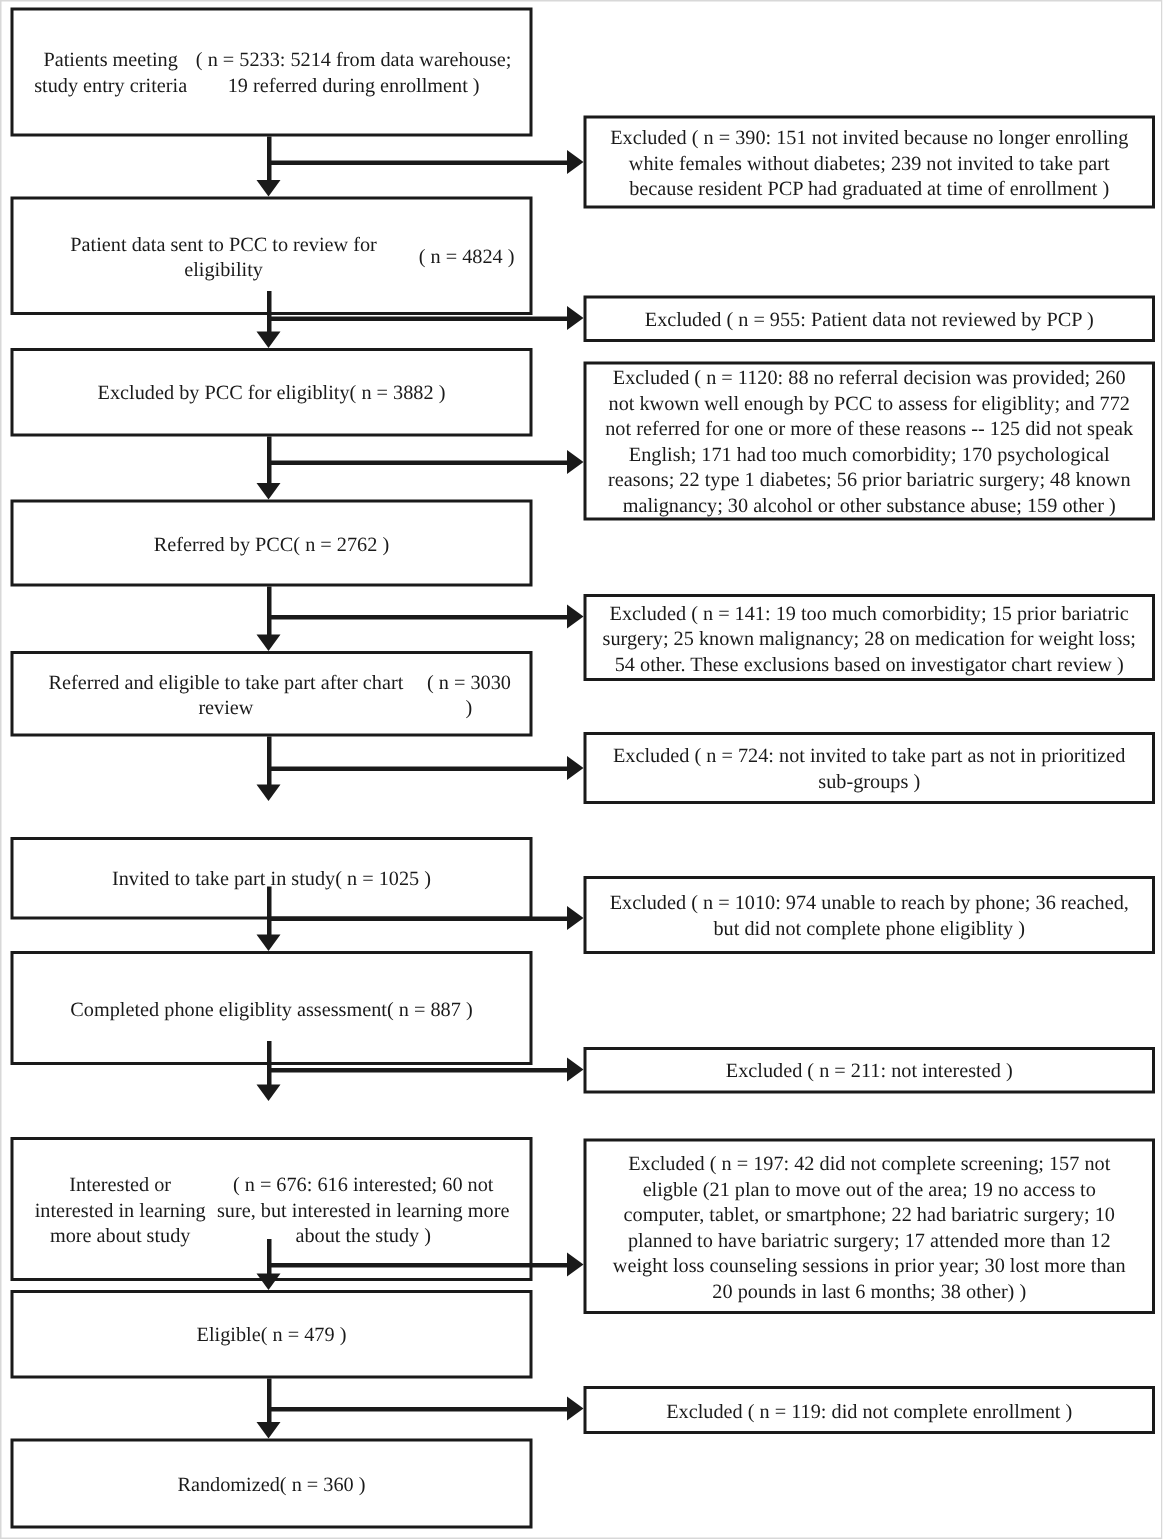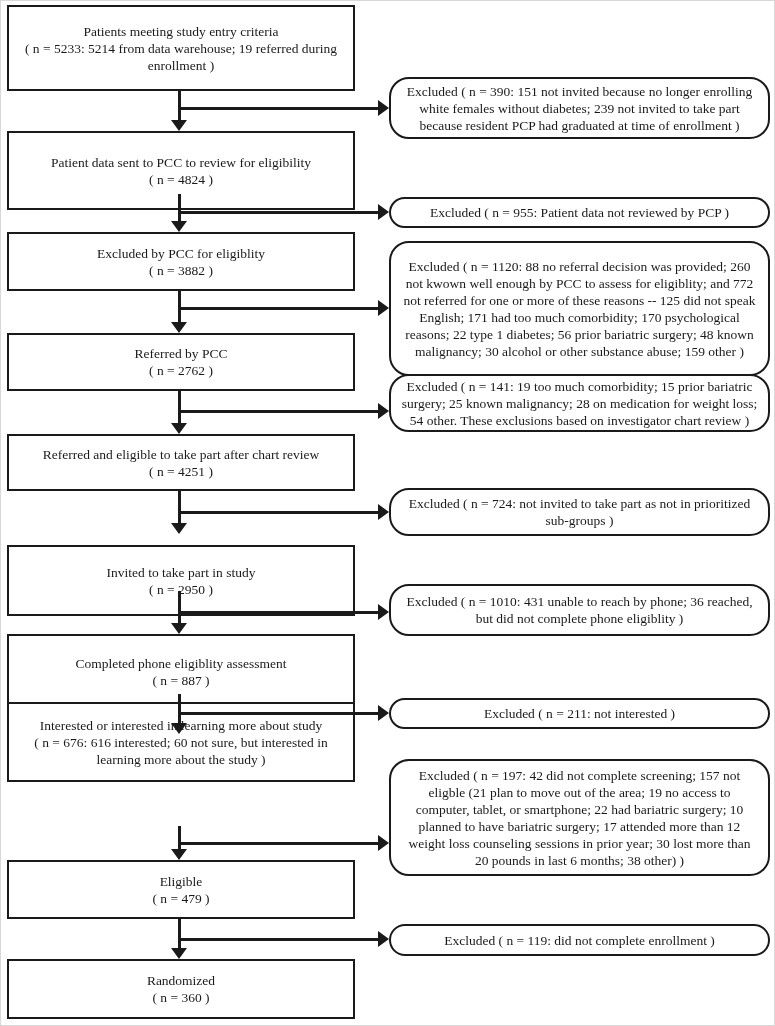--- a/index.html
+++ b/index.html
@@ -13,30 +13,30 @@
     overflow: hidden;
     border: 1px solid #d8d8d8;
     box-sizing: border-box;
   }
   .box {
     position: absolute;
     box-sizing: border-box;
     border: 2px solid #1a1a1a;
     background: #ffffff;
     display: flex;
-    flex-direction: column;
+    flex-direction: row;
     justify-content: center;
     align-items: center;
     text-align: center;
     font-size: 13.5px;
     line-height: 1.26;
     padding: 2px 10px;
   }
   .box.step  { left: 6px;   width: 348px; }
-  .box.excl  { left: 388px; width: 381px; border-radius: 20px; }
+  .box.excl  { left: 388px; width: 381px; }
   .vline, .hline { position: absolute; background: #1a1a1a; }
   .vline { width: 3px; }
   .hline { height: 3px; }
   .arrow-down {
     position: absolute;
     width: 0; height: 0;
     border-left: 8px solid transparent;
     border-right: 8px solid transparent;
     border-top: 11px solid #1a1a1a;
   }
@@ -64,60 +64,60 @@
   <div class="box step" style="top:231px;height:59px">
     <span>Excluded by PCC for eligiblity</span>
     <span>( n = 3882 )</span>
   </div>
   <div class="box step" style="top:332px;height:58px">
     <span>Referred by PCC</span>
     <span>( n = 2762 )</span>
   </div>
   <div class="box step" style="top:433px;height:57px">
     <span>Referred and eligible to take part after chart review</span>
-    <span>( n = 4251 )</span>
+    <span>( n = 3030 )</span>
   </div>
-  <div class="box step" style="top:544px;height:71px">
+  <div class="box step" style="top:557px;height:55px">
     <span>Invited to take part in study</span>
-    <span>( n = 2950 )</span>
+    <span>( n = 1025 )</span>
   </div>
   <div class="box step" style="top:633px;height:76px">
     <span>Completed phone eligiblity assessment</span>
     <span>( n = 887 )</span>
   </div>
-  <div class="box step" style="top:701px;height:80px">
+  <div class="box step" style="top:757px;height:96px">
     <span>Interested or interested in learning more about study</span>
     <span>( n = 676: 616 interested; 60 not sure, but interested in learning more about the study )</span>
   </div>
   <div class="box step" style="top:859px;height:59px">
     <span>Eligible</span>
     <span>( n = 479 )</span>
   </div>
   <div class="box step" style="top:958px;height:60px">
     <span>Randomized</span>
     <span>( n = 360 )</span>
   </div>
 
   <div class="box excl" style="top:76px;height:62px">
     <span>Excluded ( n = 390: 151 not invited because no longer enrolling white females without diabetes; 239 not invited to take part because resident PCP had graduated at time of enrollment )</span>
   </div>
   <div class="box excl" style="top:196px;height:31px">
     <span>Excluded ( n = 955: Patient data not reviewed by PCP )</span>
   </div>
-  <div class="box excl" style="top:240px;height:135px">
+  <div class="box excl" style="top:240px;height:106px">
     <span>Excluded ( n = 1120: 88 no referral decision was provided; 260 not kwown well enough by PCC to assess for eligiblity; and 772 not referred for one or more of these reasons -- 125 did not speak English; 171 had too much comorbidity; 170 psychological reasons; 22 type 1 diabetes; 56 prior bariatric surgery; 48 known malignancy; 30 alcohol or other substance abuse; 159 other )</span>
   </div>
-  <div class="box excl" style="top:373px;height:58px">
+  <div class="box excl" style="top:395px;height:58px">
     <span>Excluded ( n = 141: 19 too much comorbidity; 15 prior bariatric surgery; 25 known malignancy; 28 on medication for weight loss; 54 other. These exclusions based on investigator chart review )</span>
   </div>
   <div class="box excl" style="top:487px;height:48px">
     <span>Excluded ( n = 724: not invited to take part as not in prioritized sub-groups )</span>
   </div>
   <div class="box excl" style="top:583px;height:52px">
-    <span>Excluded ( n = 1010: 431 unable to reach by phone; 36 reached, but did not complete phone eligiblity )</span>
+    <span>Excluded ( n = 1010: 974 unable to reach by phone; 36 reached, but did not complete phone eligiblity )</span>
   </div>
   <div class="box excl" style="top:697px;height:31px">
     <span>Excluded ( n = 211: not interested )</span>
   </div>
   <div class="box excl" style="top:758px;height:117px">
     <span>Excluded ( n = 197: 42 did not complete screening; 157 not eligble (21 plan to move out of the area; 19 no access to computer, tablet, or smartphone; 22 had bariatric surgery; 10 planned to have bariatric surgery; 17 attended more than 12 weight loss counseling sessions in prior year; 30 lost more than 20 pounds in last 6 months; 38 other) )</span>
   </div>
   <div class="box excl" style="top:923px;height:32px">
     <span>Excluded ( n = 119: did not complete enrollment )</span>
   </div>

